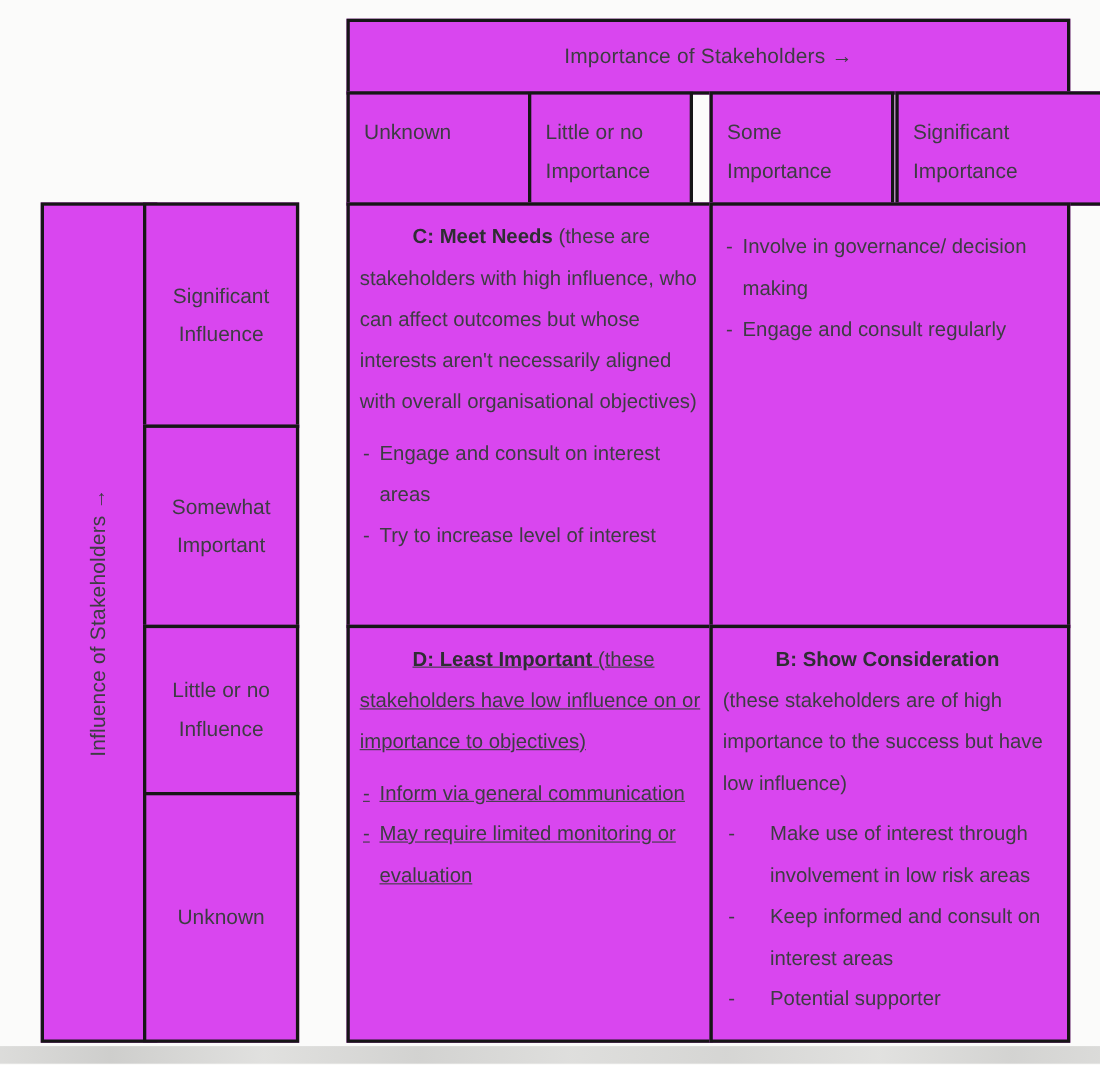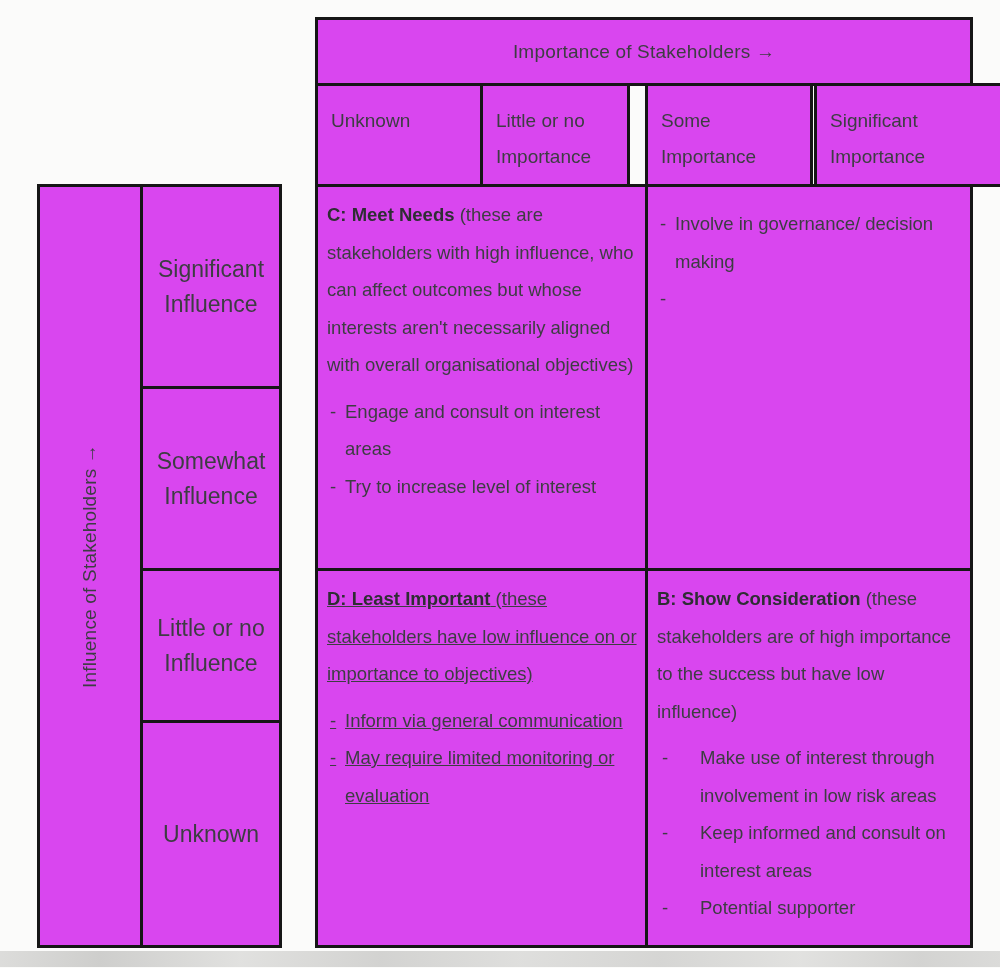--- a/index.html
+++ b/index.html
@@ -37,40 +37,40 @@
     left:37px; top:184px; width:106px; height:764px;
     display:flex; align-items:center; justify-content:center;
   }
   .left-axis .vtext {
     transform:rotate(-90deg);
     white-space:nowrap;
     font-size:19px; letter-spacing:.2px;
   }
   
   .row-header {
-    left:140px; width:142px;
+    left:130px; width:142px;
     display:flex; align-items:center; justify-content:center;
     text-align:center;
-    font-size:23px; line-height:35px;
+    font-size:19px; line-height:35px;
     padding:0 14px;
   }
   .row-h0 { top:184px; height:205px; }
   .row-h1 { top:386px; height:185px; }
   .row-h2 { top:568px; height:155px;text-align:center; }
   .row-h3 { top:720px; height:228px; }
   
   .quadrant {
     font-size:18.5px; line-height:37.5px;
     padding:9px 8px 0 9px;
   }
   .quad-c { left:315px; top:184px; width:333px; height:387px; }
   .quad-a { left:645px; top:184px; width:328px; height:387px; }
   .quad-d { left:315px; top:568px; width:333px; height:380px;text-decoration:underline; }
   .quad-b { left:645px; top:568px; width:328px; height:380px; }
-  .q-title { font-weight:bold; color:#2e2e33; }
+  .q-title { font-weight:bold; color:#2e2e33;margin-left:48px; }
   .q-bullets {
     list-style:none;
     margin-top:9px;
   }
   .q-bullets li {
     display:flex;
     align-items:flex-start;
   }
   .q-bullets .dash {
     flex:0 0 18px;
@@ -97,21 +97,21 @@
   <div class="cell col-header col-h0">Unknown</div>
   <div class="cell col-header col-h1">Little or no Importance</div>
   <div class="cell col-header col-h2">Some Importance</div>
   <div class="cell col-header col-h3">Significant Importance</div>
 
   <div class="cell left-axis">
     <span class="vtext">Influence of Stakeholders →</span>
   </div>
 
   <div class="cell row-header row-h0">Significant Influence</div>
-  <div class="cell row-header row-h1">Somewhat Influence</div>
+  <div class="cell row-header row-h1">Somewhat Important</div>
   <div class="cell row-header row-h2">Little or no Influence</div>
   <div class="cell row-header row-h3">Unknown</div>
 
   <div class="cell quadrant quad-c">
     <p><span class="q-title">C: Meet Needs</span> <span>(these are stakeholders with high influence, who can affect outcomes but whose interests aren't necessarily aligned with overall organisational objectives)</span></p>
     <ul class="q-bullets">
         <li>
           <span class="dash">-</span>
           <span class="bullet-text">Engage and consult on interest areas</span>
         </li>
@@ -123,20 +123,21 @@
   </div>
 
   <div class="cell quadrant quad-a">
     <ul class="q-bullets">
         <li>
           <span class="dash">-</span>
           <span class="bullet-text">Involve in governance/ decision making</span>
         </li>
         <li>
           <span class="dash">-</span>
+          <span class="bullet-text">Engage and consult regularly</span>
         </li>
       </ul>
   </div>
 
   <div class="cell quadrant quad-d">
     <p><span class="q-title">D: Least Important</span> <span>(these stakeholders have low influence on or importance to objectives)</span></p>
     <ul class="q-bullets">
         <li>
           <span class="dash">-</span>
           <span class="bullet-text">Inform via general communication</span>

